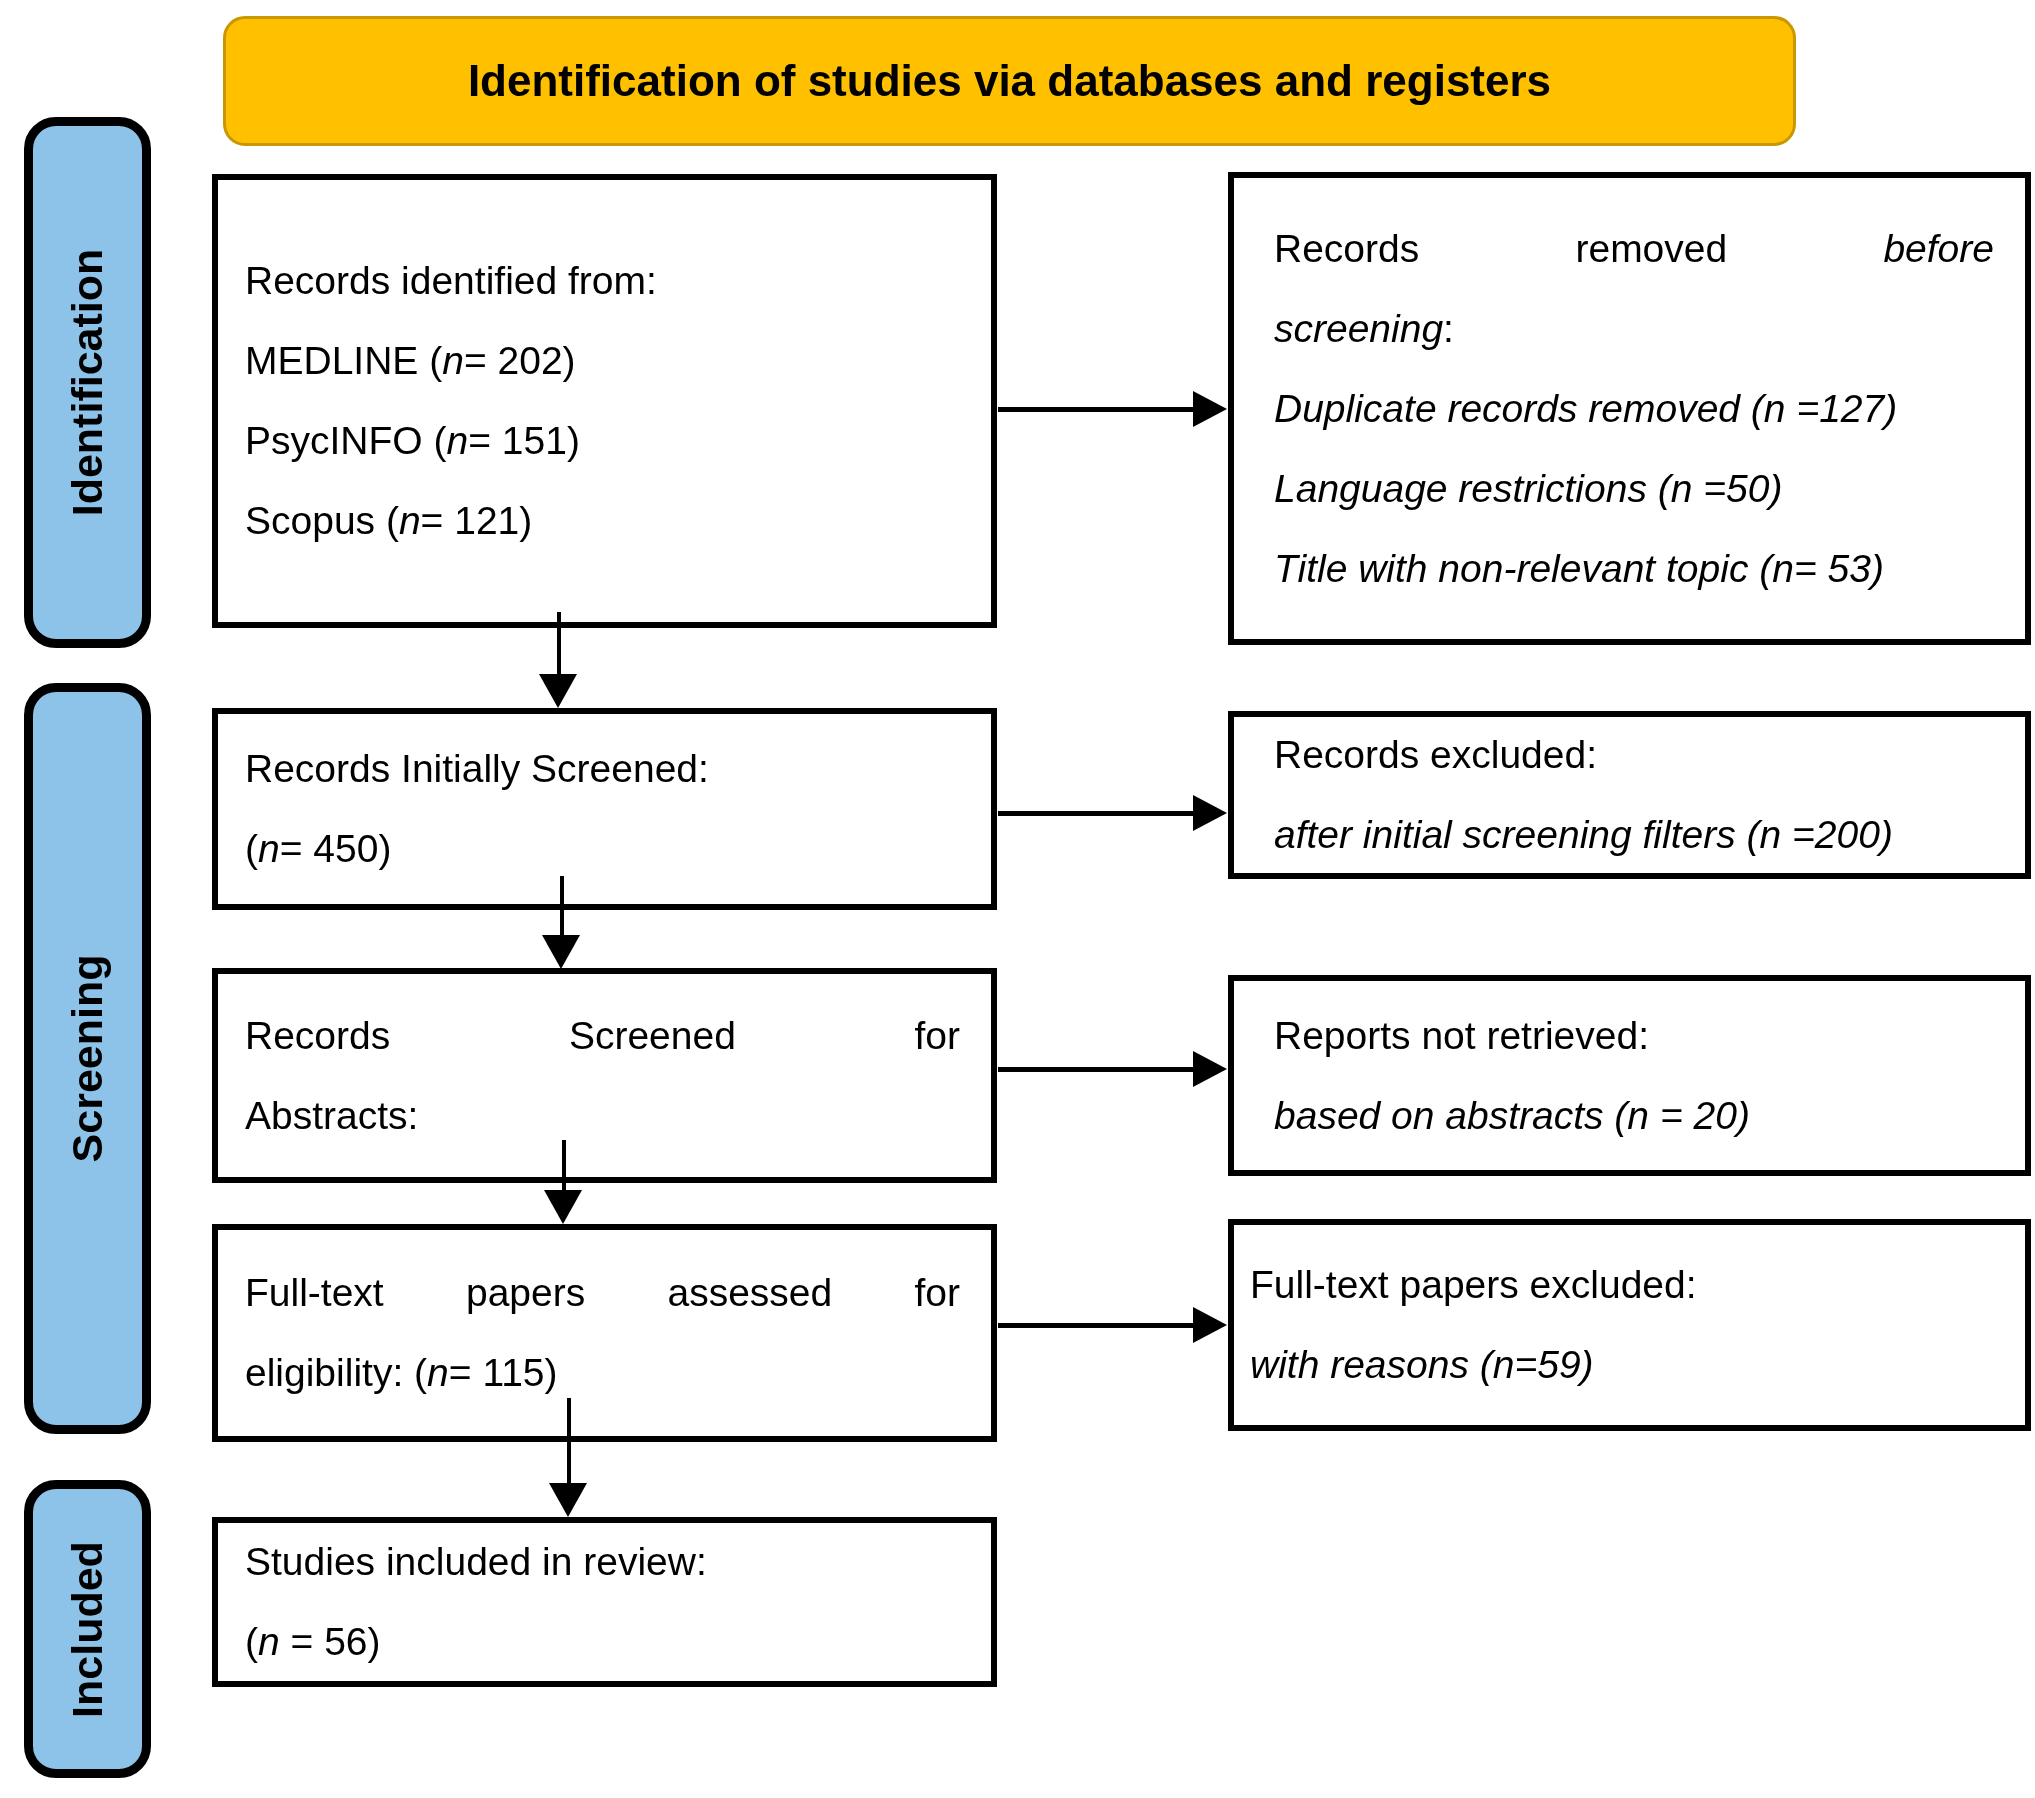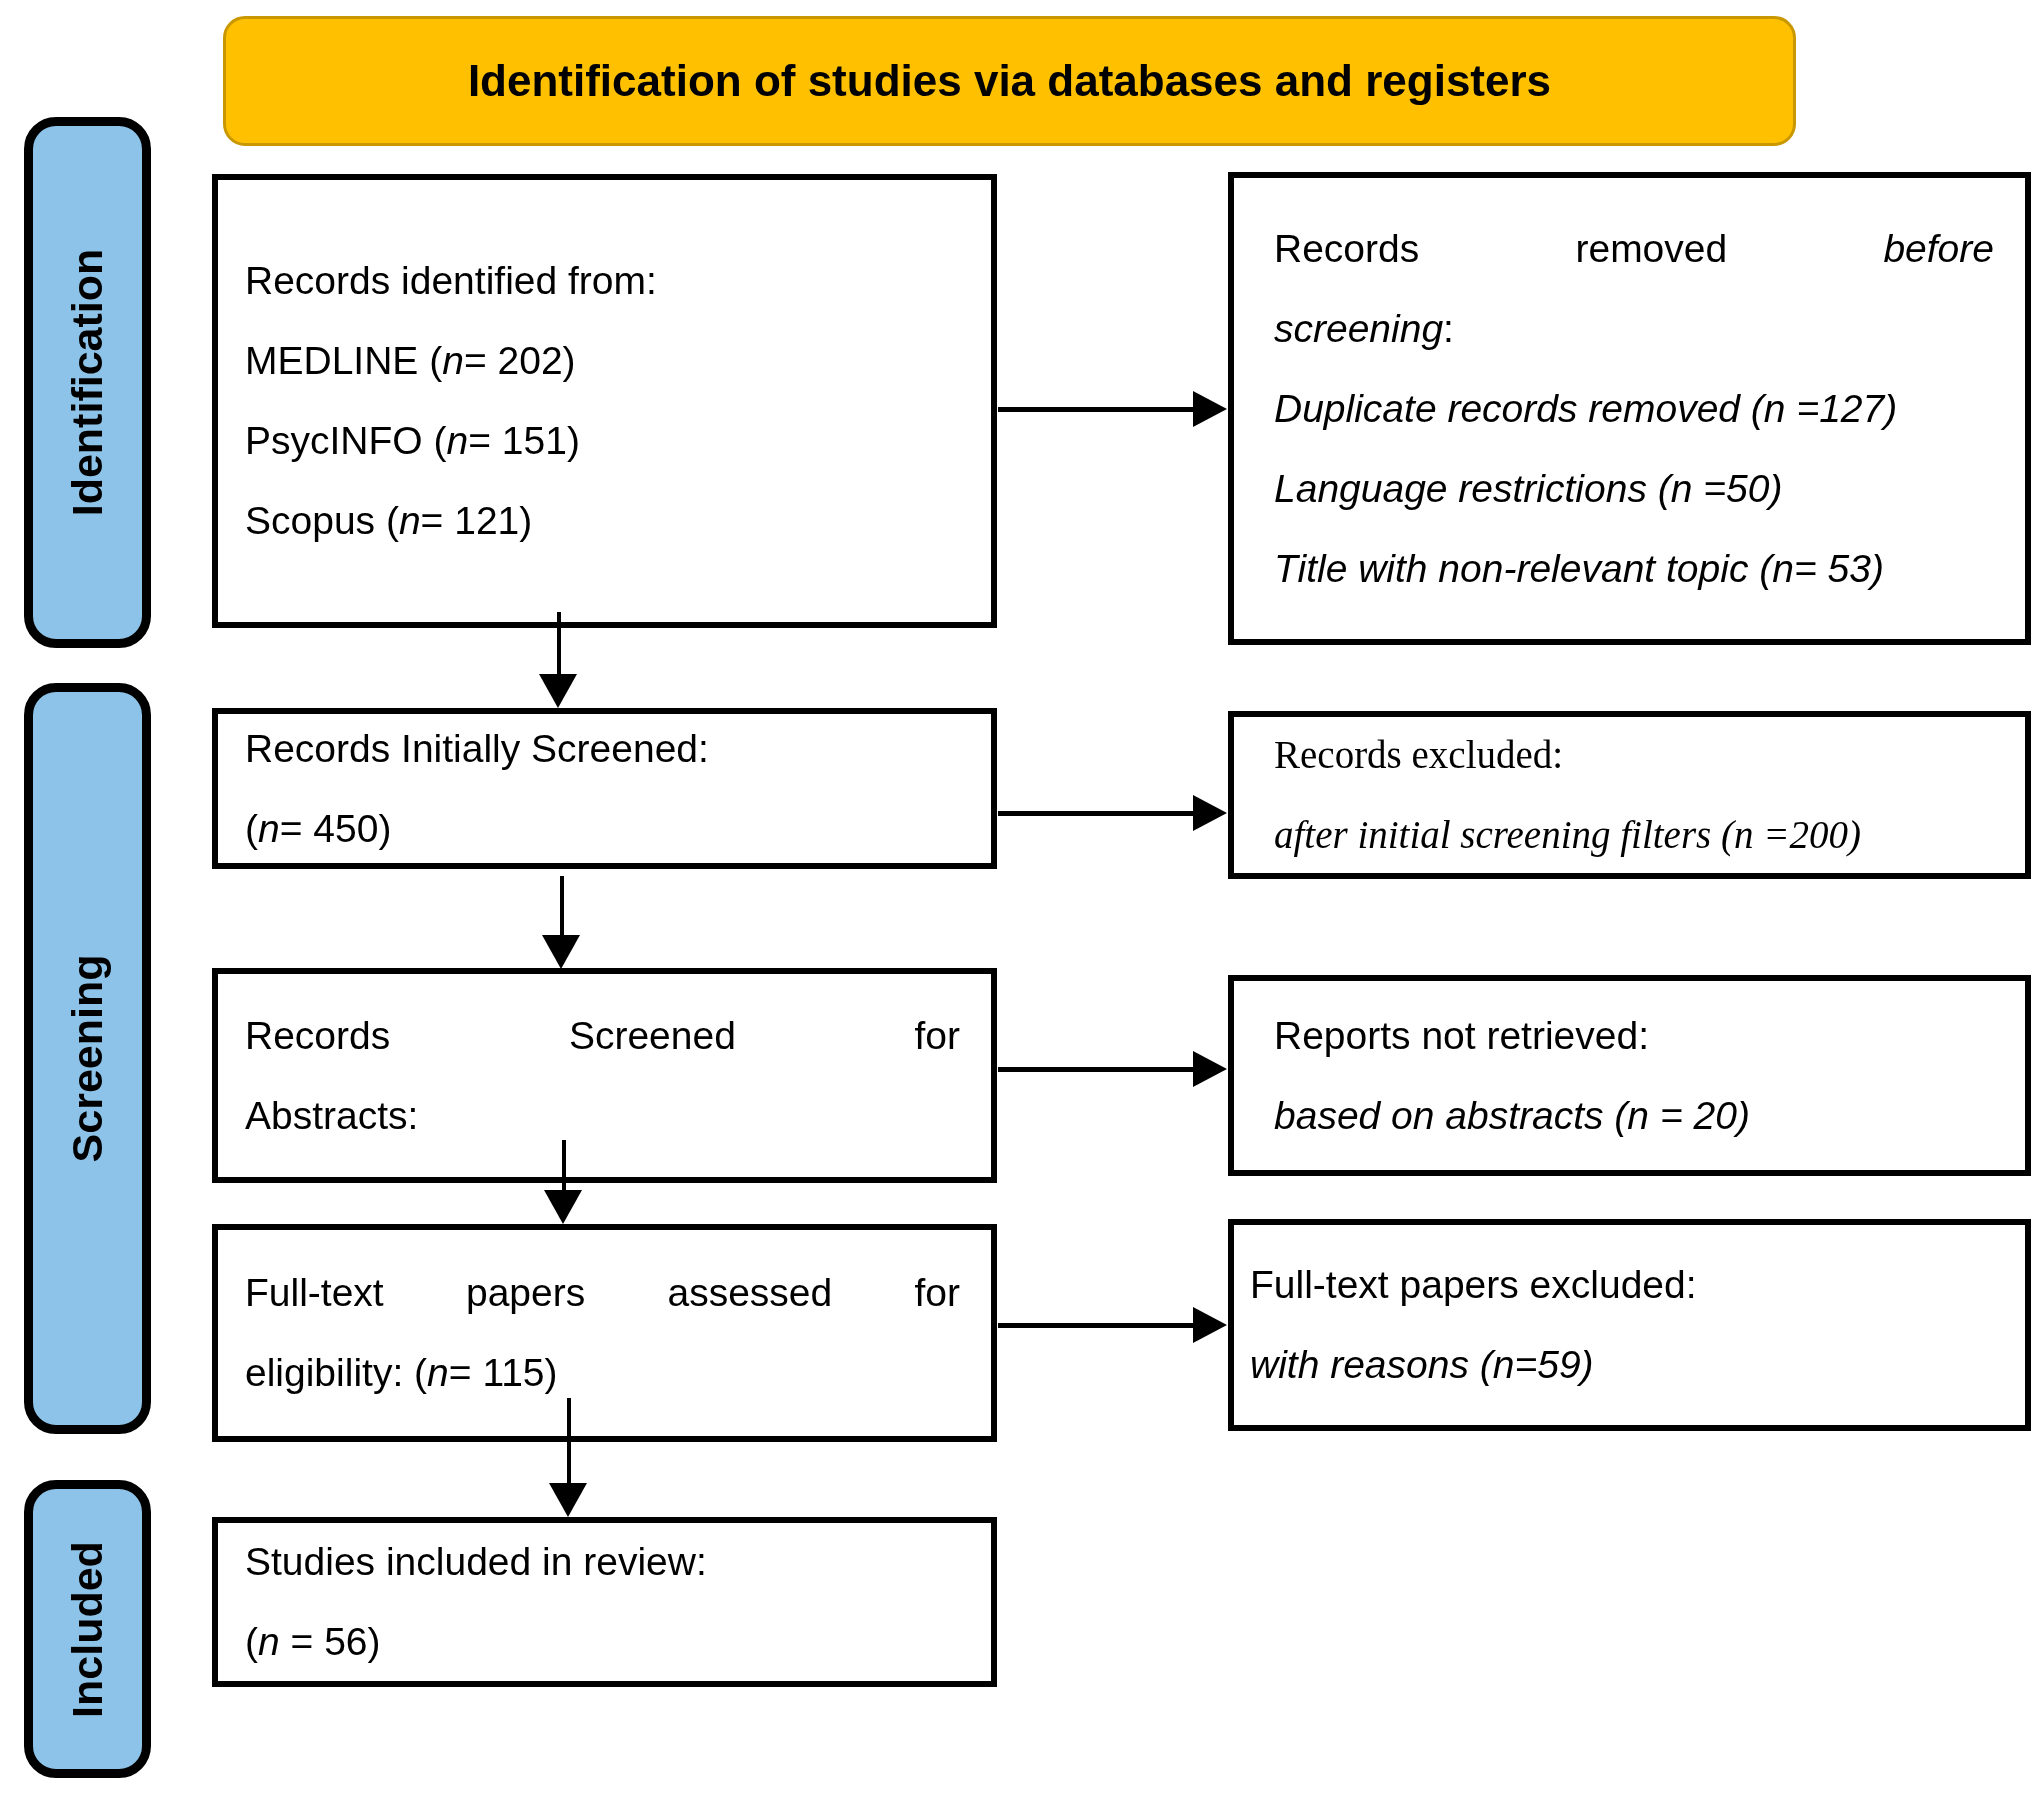--- a/index.html
+++ b/index.html
@@ -53,27 +53,27 @@
     border: 6.5px solid #000;
     display: flex; flex-direction: column; justify-content: center;
     font-size: 39px;
     line-height: 80px;
     z-index: 2;
   }
   .left-col  { left: 212px;  width: 785px; padding: 0 31px 0 27px; }
   .right-col { left: 1228px; width: 803px; padding: 0 31px 0 40px; }
 
   .box-records-identified { top: 174px;  height: 454px; }
-  .box-initially-screened { top: 708px; height: 161px; }
+  .box-initially-screened { top: 708px; height: 202px; }
   .box-screened-abstracts { top: 968px; height: 215px; }
   .box-fulltext-assessed  { top: 1224px; height: 218px; }
   .box-studies-included   { top: 1517px; height: 170px; }
 
   .box-records-removed    { top: 172px;  height: 473px; }
-  .box-records-excluded   { top: 711px; height: 168px; font-family: Liberation Serif, serif; }
+  .box-records-excluded   { top: 711px; height: 168px; }
   .box-reports-not-retrieved { top: 975px; height: 201px; }
   .box-fulltext-excluded  { top: 1219px; height: 212px; padding-left: 16px; }
 
   .bline { display: block; }
   .bline.spread { display: flex; justify-content: space-between; }
   .it { font-style: italic; }
 
   
   .arrow-h, .arrow-v { position: absolute; z-index: 5; }
   .arrow-h .line {

